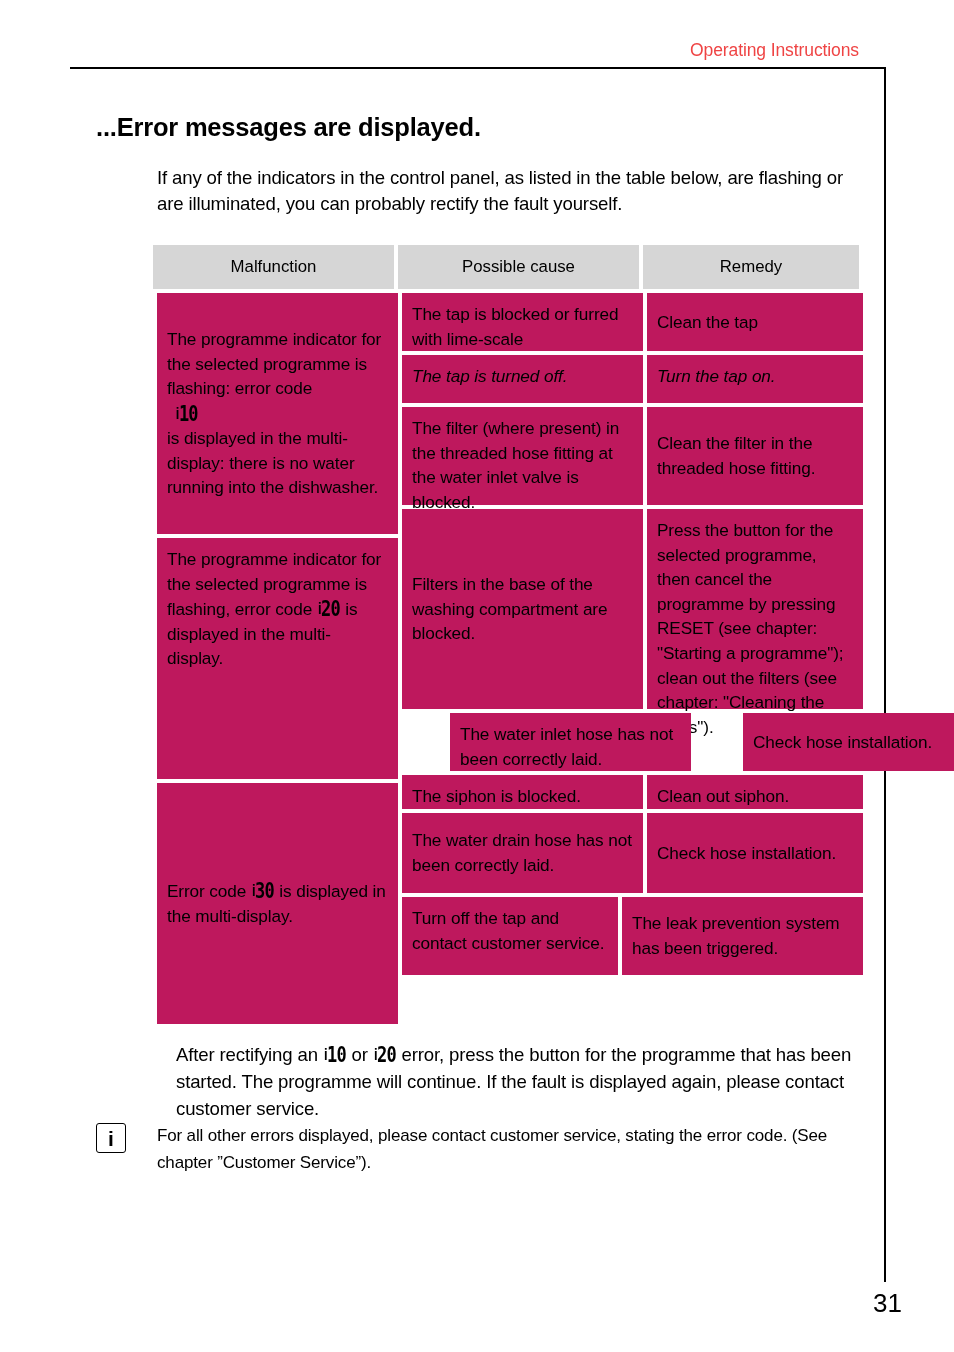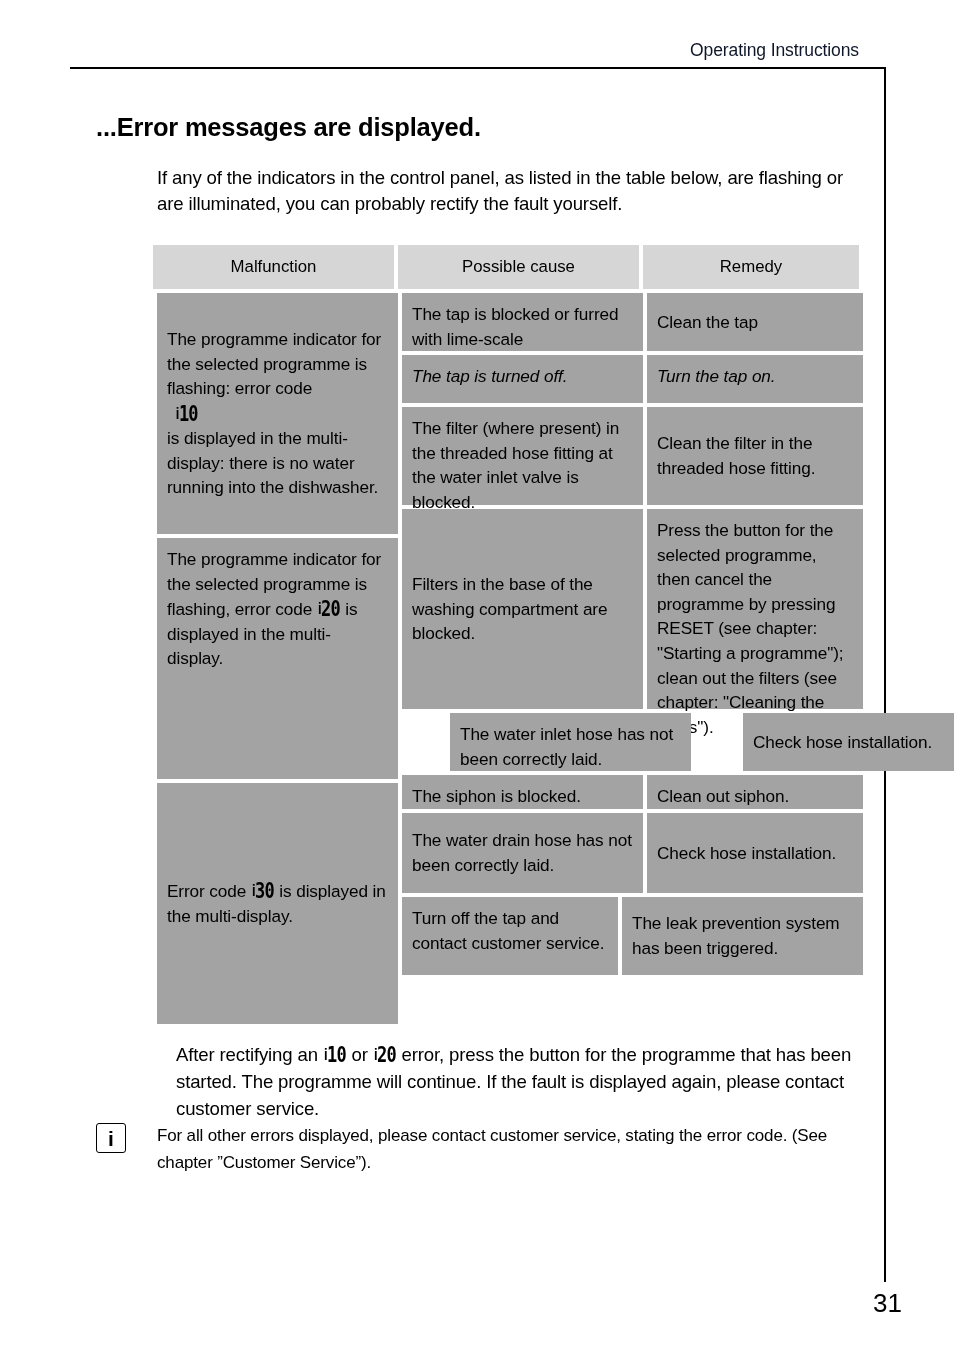--- a/index.html
+++ b/index.html
@@ -14,21 +14,21 @@
     color: #000000;
     overflow: hidden;
   }
 
   
   .running-header {
     position: absolute;
     top: 40px; right: 95px;
     font-size: 17.5px;
     letter-spacing: -0.1px;
-    color: #0f172a;
+    color: #ef4444;
   }
   .header-rule {
     position: absolute;
     left: 70px; top: 67px;
     width: 816px; height: 2px;
     background: #000;
   }
   
   .page-border-v {
     position: absolute;
@@ -78,21 +78,21 @@
   .col1 { width: 241px; flex: 0 0 241px; }
   .col2 { width: 241px; flex: 0 0 241px; }
   .col3 { width: 216px; flex: 0 0 216px; }
 
   .tbody { display: flex; gap: 4px; align-items: flex-start; }
   .block-col1 { display: flex; flex-direction: column; gap: 4px; }
   .rightgroup { display: flex; flex-direction: column; gap: 4px; }
   .rowpair { display: flex; gap: 4px; align-items: stretch; }
 
   .cell {
-    background: #a3a3a3;
+    background: #be185d;
     font-size: 17.2px;
     line-height: 24.6px;
     letter-spacing: -0.1px;
     padding: 9px 11px 9px 10px;
   }
   .cell.vcenter {
     display: flex;
     flex-direction: column;
     justify-content: center;
   }

